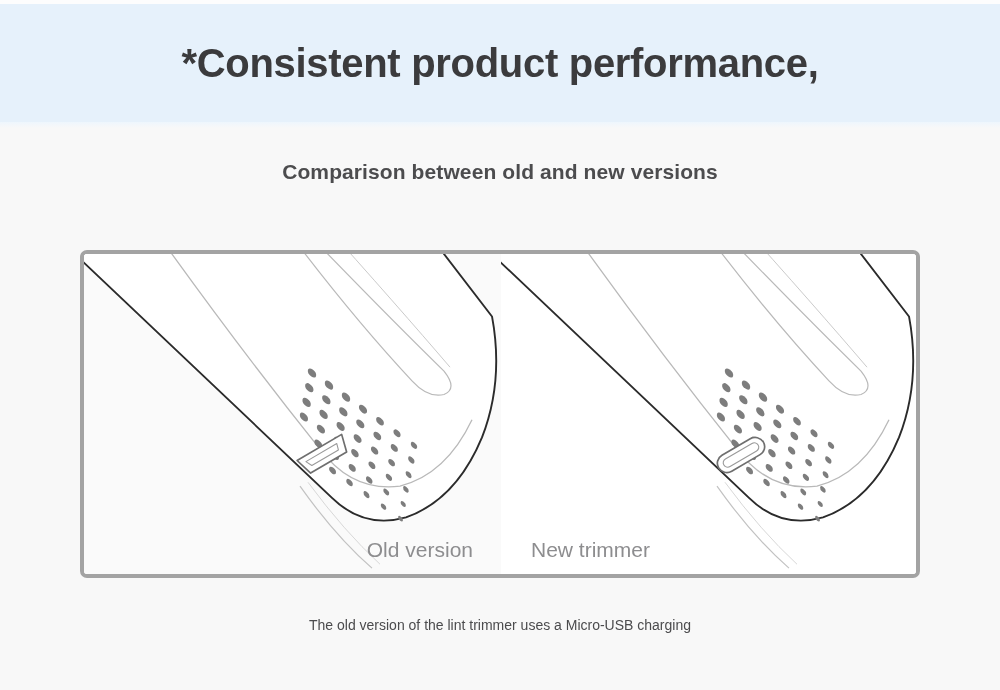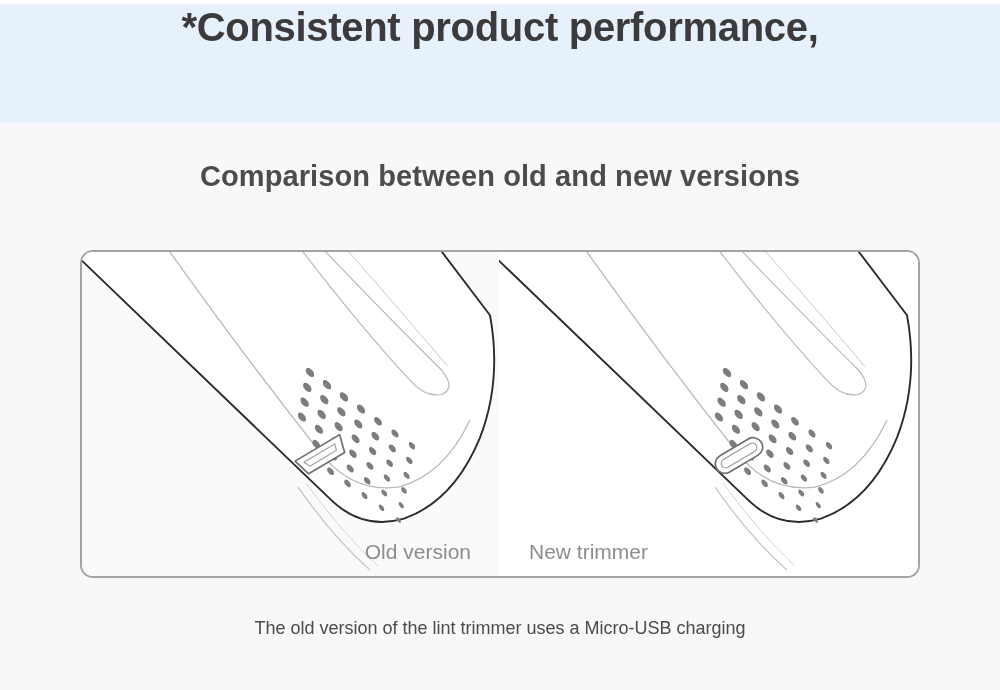--- a/index.html
+++ b/index.html
@@ -36,21 +36,21 @@
   
   .banner {
     position: absolute;
     top: 4px; left: 0;
     width: 1000px;
     height: 118px;
     background: #e6f1fb;
     display: flex;
     flex-direction: column;
     align-items: center;
-    justify-content: flex-start;
+    justify-content: center;
     box-sizing: border-box;
   }
   .banner-line {
     color: #3b3b3d;
     font-weight: bold;
     font-size: 41px;
     line-height: 1.17;
     letter-spacing: -0.3px;
     text-align: center;
     white-space: nowrap;
@@ -69,34 +69,34 @@
   }
 
   
   .subtitle {
     position: absolute;
     top: 160px; left: 0;
     width: 1000px;
     text-align: center;
     color: #4c4c4e;
     font-weight: bold;
-    font-size: 29px;
+    font-size: 21px;
     letter-spacing: 0.1px;
     font-family: "Liberation Sans", sans-serif;
   }
 
   
   .panel {
     position: absolute;
     left: 80px;
     top: 250px;
     width: 840px;
     height: 328px;
-    border: 2px solid #a3a3a3;
-    border-radius: 13px;
+    border: 4px solid #a3a3a3;
+    border-radius: 7px;
     background: #ffffff;
     box-sizing: border-box;
     overflow: hidden;
   }
   .panel-half {
     position: absolute;
     top: 0;
     height: 100%;
     box-sizing: border-box;
   }
@@ -132,21 +132,21 @@
   .version-label.new { left: 30px; }
 
   
   .caption {
     position: absolute;
     top: 616px;
     left: 0;
     width: 1000px;
     text-align: center;
     color: #4b4b4d;
-    font-size: 18px;
+    font-size: 14px;
     line-height: 1.42;
     font-family: "Liberation Sans", sans-serif;
   }
   .caption span { display: block; white-space: nowrap; }
 </style>
 </head>
 <body>
 
 <div class="page">
 

